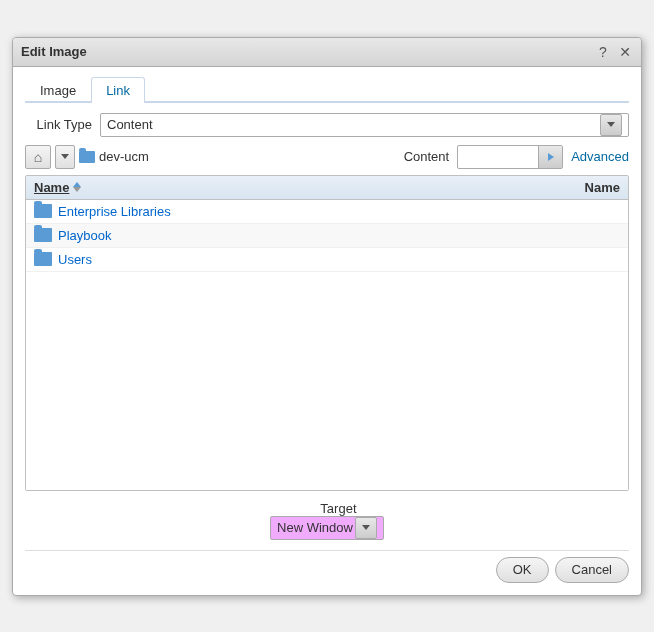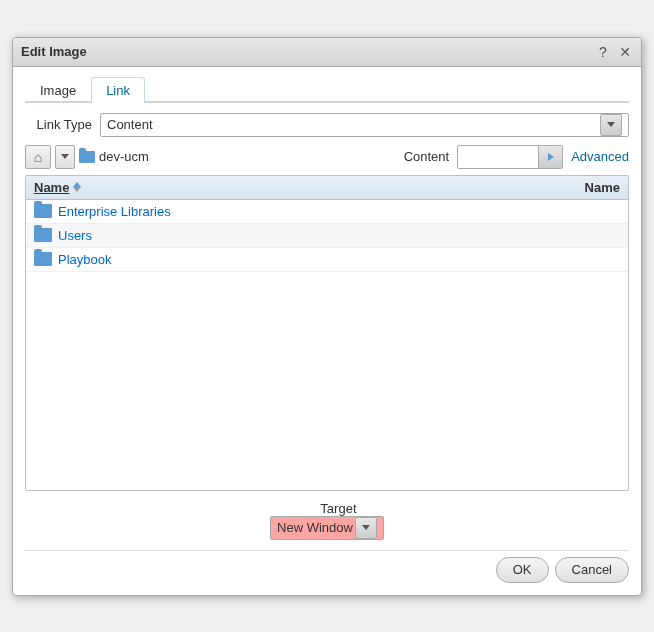--- a/index.html
+++ b/index.html
@@ -422,38 +422,38 @@
         <div class="file-row">
           <div class="file-name">
             <div class="folder-icon"></div>
             <span>Enterprise Libraries</span>
           </div>
           <div class="file-size"></div>
         </div>
         <div class="file-row">
           <div class="file-name">
             <div class="folder-icon"></div>
-            <span>Users</span>
+            <span>Playbook</span>
           </div>
           <div class="file-size"></div>
         </div>
         <div class="file-row">
           <div class="file-name">
             <div class="folder-icon"></div>
-            <span>Playbook</span>
+            <span>Users</span>
           </div>
           <div class="file-size"></div>
         </div>
       </div>
     </div>
 
     <div class="bottom-row form-row">
       <div class="form-label">Target</div>
       <div class="form-control">
-        <div class="select-box" style="flex:1; display:flex; align-items:center; justify-content:space-between; padding: 0 6px; border: 1px solid #aaa; height:24px; background:#fca5a5;">
+        <div class="select-box" style="flex:1; display:flex; align-items:center; justify-content:space-between; padding: 0 6px; border: 1px solid #aaa; height:24px; background:#f0abfc;">
           <span class="select-box-text">New Window</span>
           <div class="select-btn">
             <div class="chevron-down"></div>
           </div>
         </div>
       </div>
     </div>
 
     <div class="dialog-footer">
       <button class="footer-btn">OK</button>

